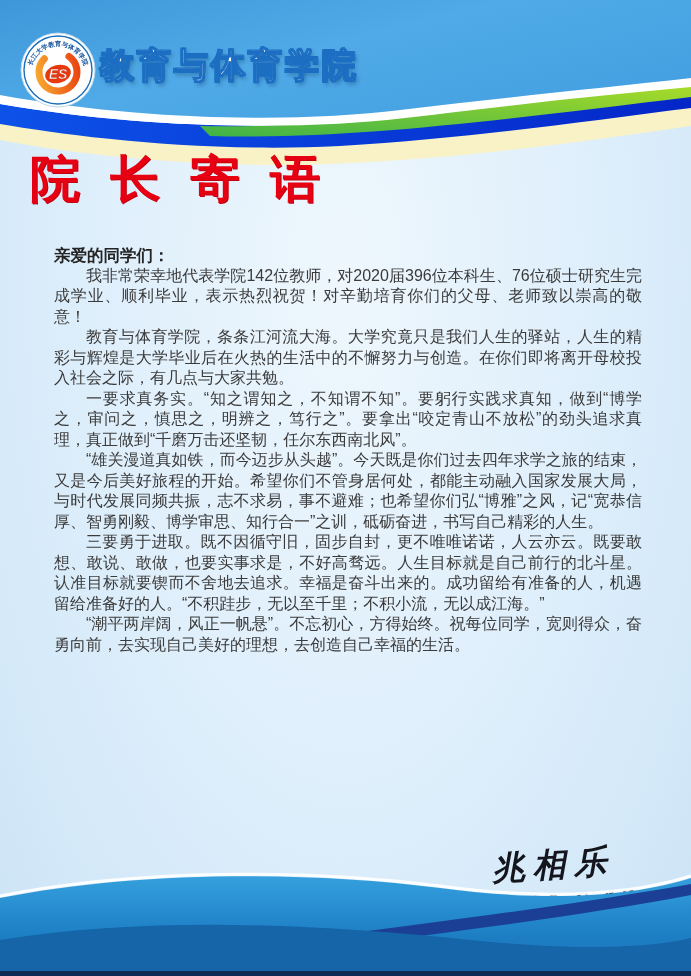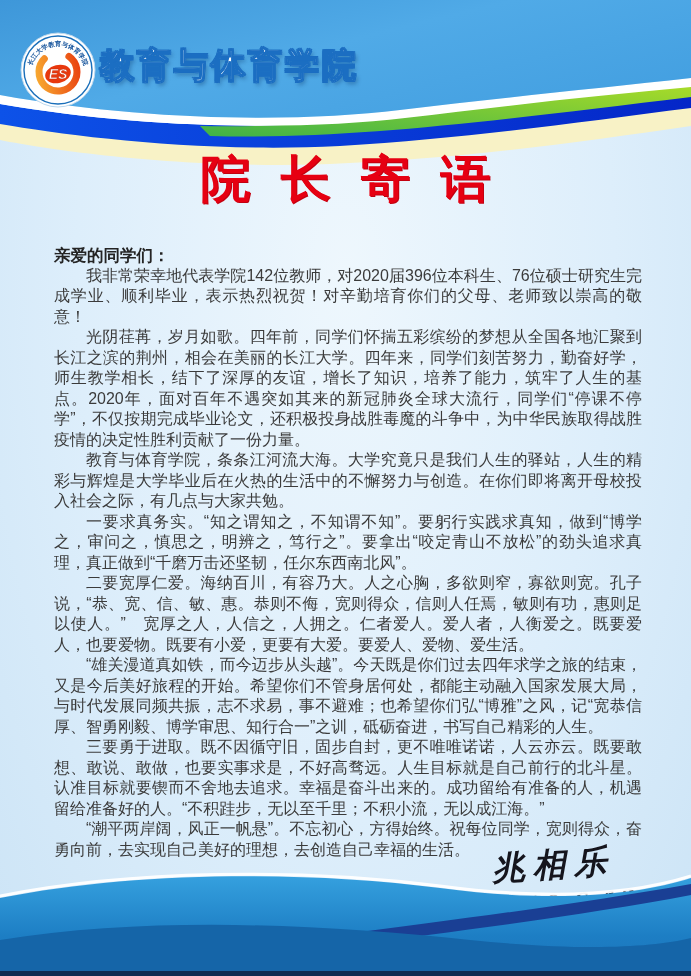--- a/index.html
+++ b/index.html
@@ -19,21 +19,20 @@
   }
   .school-name{
     position:absolute;left:100px;top:36px;
     font-size:34px;font-weight:bold;color:#ffffff;letter-spacing:3px;
     -webkit-text-stroke:1.2px #1b6ec2;
     text-shadow:-1px -1px 0 #1b6ec2,1px -1px 0 #1b6ec2,-1px 1px 0 #1b6ec2,1px 1px 0 #1b6ec2,2px 3px 4px rgba(0,40,90,.4);
     margin-top:7px;
   }
   .page-title{
     position:absolute;left:0;top:146px;width:100%;
-    text-align:center;
     font-family:"DejaVu Serif", serif;
     font-size:50px;font-weight:bold;color:#e60012;
     letter-spacing:30px;padding-left:30px;box-sizing:border-box;
     text-shadow:1px 1px 0 #c30010;
   }
   .letter{
     position:absolute;left:54px;top:245px;width:588px;
     font-size:16px;line-height:20.5px;color:#3b3b3b;
     text-align:justify;
   }
@@ -98,24 +97,22 @@
     <text x="38" y="47" text-anchor="middle" font-size="14" font-style="italic" font-weight="bold" fill="#ffffff" stroke="#c52a08" stroke-width="0.5">ES</text>
   </svg>
 
   <div class="school-name">教育与体育学院</div>
 
   <div class="page-title">院长寄语</div>
 
   <div class="letter">
     <p class="salutation">亲爱的同学们：</p>
     <p>我非常荣幸地代表学院142位教师，对2020届396位本科生、76位硕士研究生完成学业、顺利毕业，表示热烈祝贺！对辛勤培育你们的父母、老师致以崇高的敬意！</p>
-    <p>光阴荏苒，岁月如歌。四年前，同学们怀揣五彩缤纷的梦想从全国各地汇聚到长江之滨的荆州，相会在美丽的长江大学。四年来，同学们刻苦努力，勤奋好学，师生教学相长，结下了深厚的友谊，增长了知识，培养了能力，筑牢了人生的基点。2020年，面对百年不遇突如其来的新冠肺炎全球大流行，同学们“停课不停学”，不仅按期完成毕业论文，还积极投身战胜毒魔的斗争中，为中华民族取得战胜疫情的决定性胜利贡献了一份力量。</p>
     <p>教育与体育学院，条条江河流大海。大学究竟只是我们人生的驿站，人生的精彩与辉煌是大学毕业后在火热的生活中的不懈努力与创造。在你们即将离开母校投入社会之际，有几点与大家共勉。</p>
     <p>一要求真务实。“知之谓知之，不知谓不知”。要躬行实践求真知，做到“博学之，审问之，慎思之，明辨之，笃行之”。要拿出“咬定青山不放松”的劲头追求真理，真正做到“千磨万击还坚韧，任尔东西南北风”。</p>
-    <p>二要宽厚仁爱。海纳百川，有容乃大。人之心胸，多欲则窄，寡欲则宽。孔子说，“恭、宽、信、敏、惠。恭则不侮，宽则得众，信则人任焉，敏则有功，惠则足以使人。”　宽厚之人，人信之，人拥之。仁者爱人。爱人者，人衡爱之。既要爱人，也要爱物。既要有小爱，更要有大爱。要爱人、爱物、爱生活。</p>
     <p>“雄关漫道真如铁，而今迈步从头越”。今天既是你们过去四年求学之旅的结束，又是今后美好旅程的开始。希望你们不管身居何处，都能主动融入国家发展大局，与时代发展同频共振，志不求易，事不避难；也希望你们弘“博雅”之风，记“宽恭信厚、智勇刚毅、博学审思、知行合一”之训，砥砺奋进，书写自己精彩的人生。</p>
     <p>三要勇于进取。既不因循守旧，固步自封，更不唯唯诺诺，人云亦云。既要敢想、敢说、敢做，也要实事求是，不好高骛远。人生目标就是自己前行的北斗星。认准目标就要锲而不舍地去追求。幸福是奋斗出来的。成功留给有准备的人，机遇留给准备好的人。“不积跬步，无以至千里；不积小流，无以成江海。”</p>
     <p>“潮平两岸阔，风正一帆悬”。不忘初心，方得始终。祝每位同学，宽则得众，奋勇向前，去实现自己美好的理想，去创造自己幸福的生活。</p>
   </div>
 
   <div class="signature">
     <div class="name">兆相乐</div>
     <div class="date">2020.6.12</div>
   </div>
 

